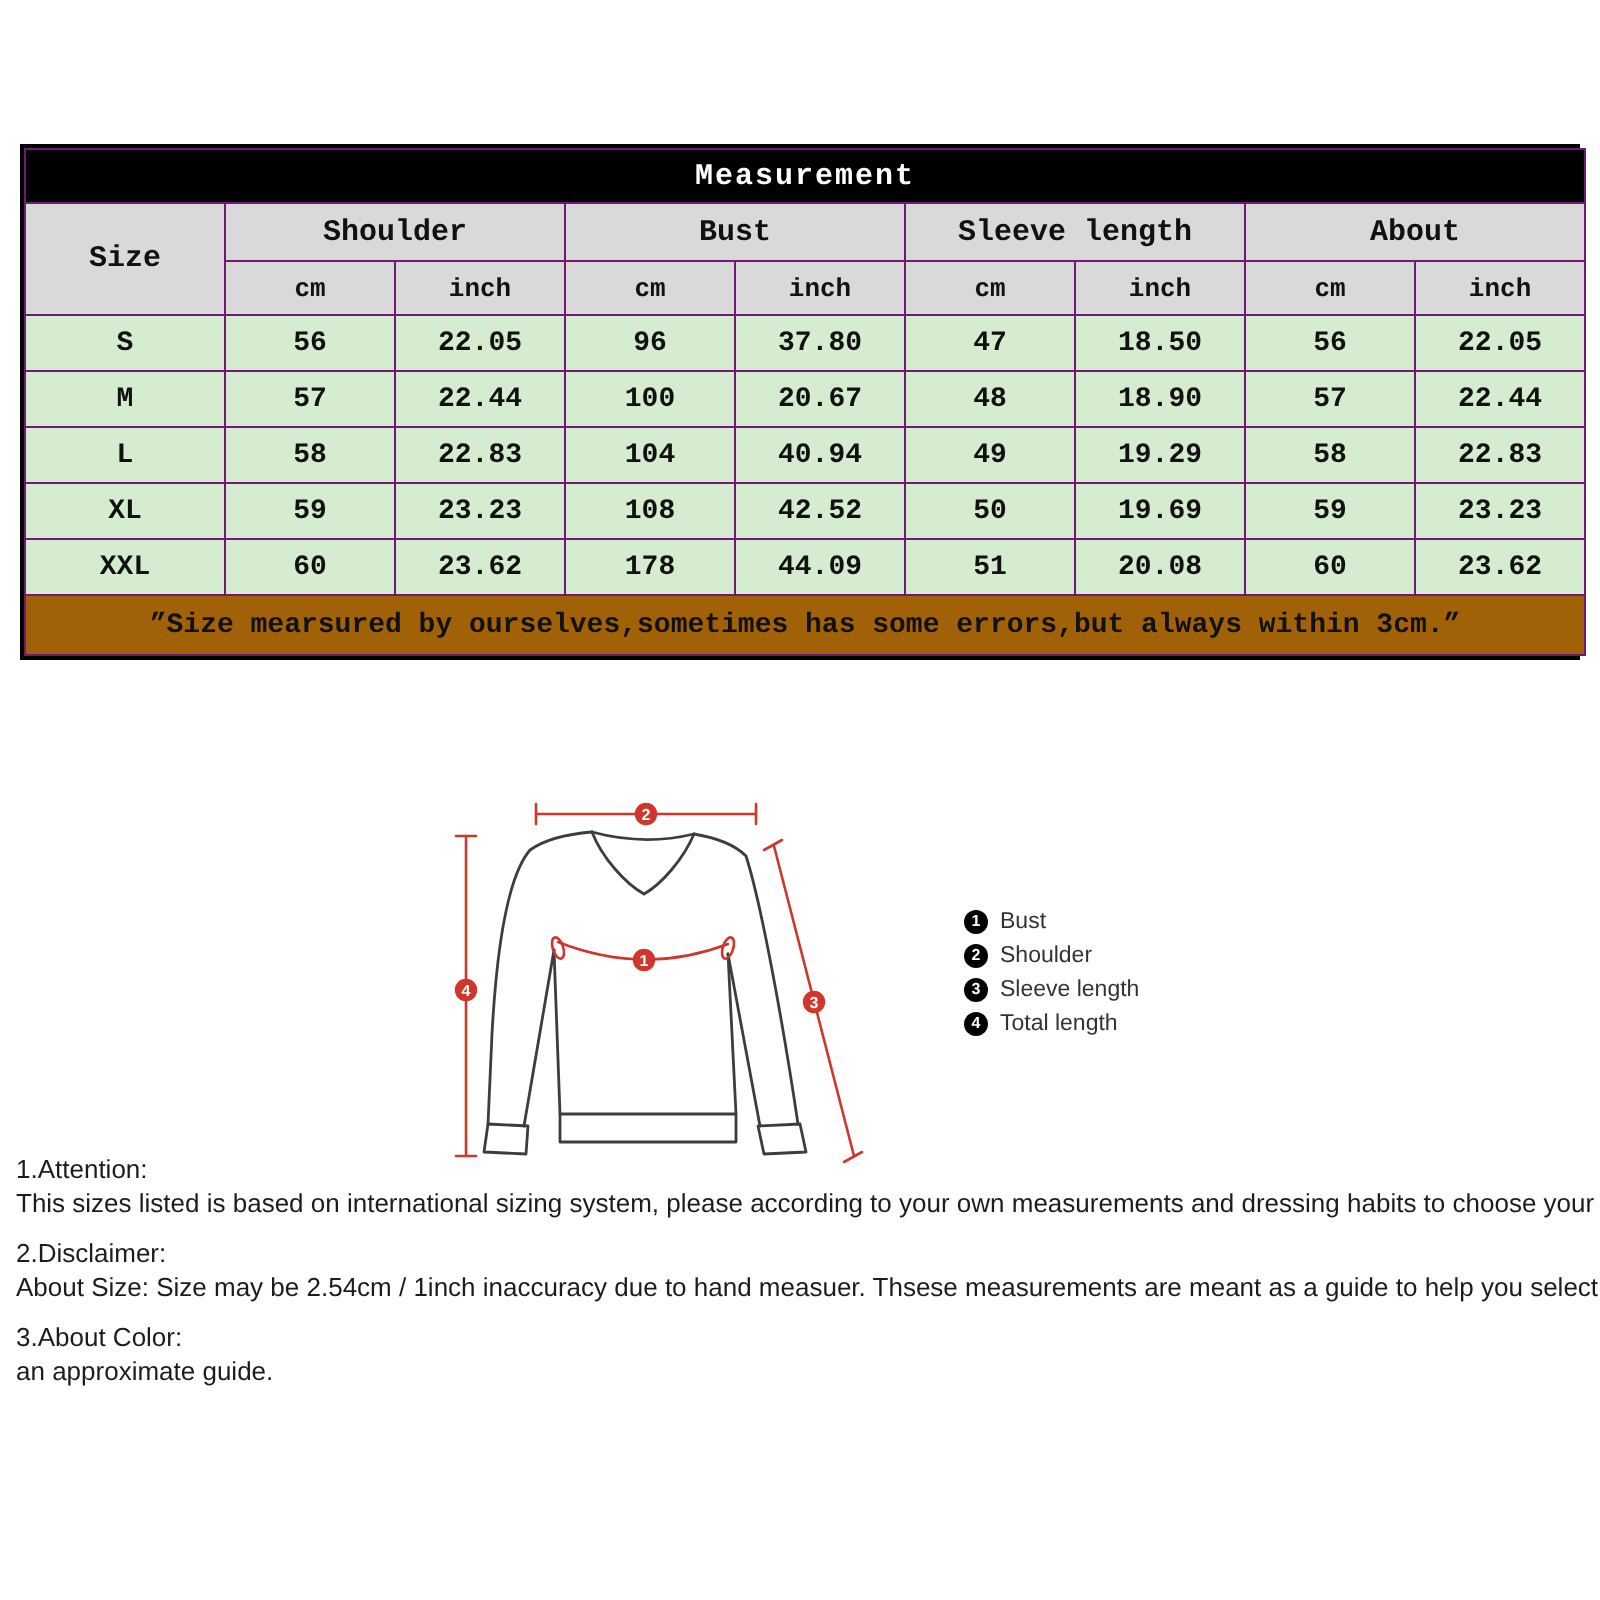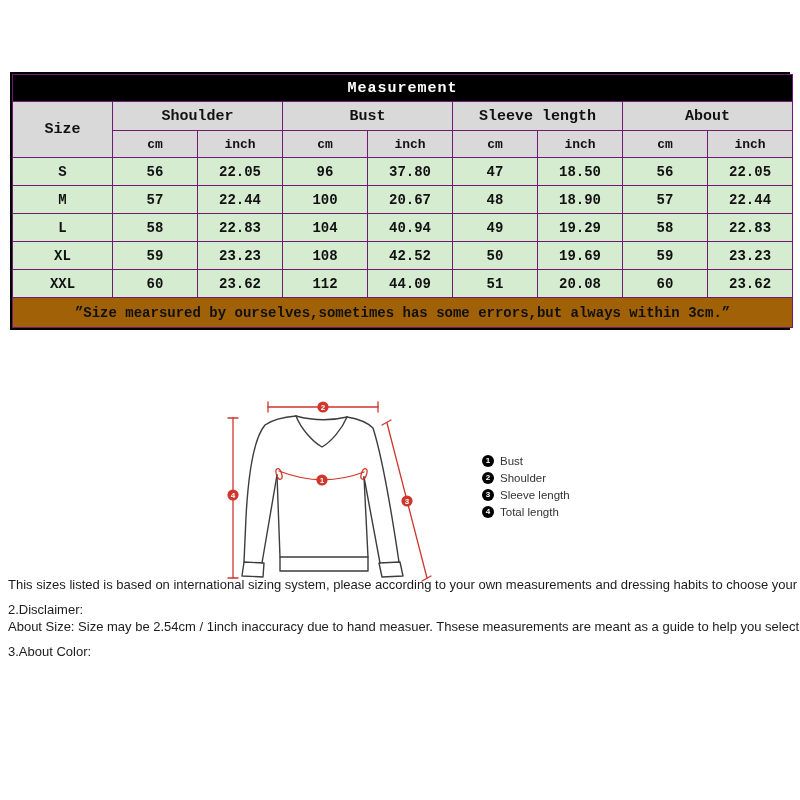--- a/index.html
+++ b/index.html
@@ -114,21 +114,21 @@
           <td>42.52</td>
           <td>50</td>
           <td>19.69</td>
           <td>59</td>
           <td>23.23</td>
         </tr>
         <tr class="data-row">
           <td>XXL</td>
           <td>60</td>
           <td>23.62</td>
-          <td>112</td>
+          <td>178</td>
           <td>44.09</td>
           <td>51</td>
           <td>20.08</td>
           <td>60</td>
           <td>23.62</td>
         </tr>
 
         <tr class="note-row">
           <td colspan="9">”Size mearsured by ourselves,sometimes has some errors,but always within 3cm.”</td>
         </tr>
@@ -204,21 +204,23 @@
       <span class="legend-dot">3</span>
       <span class="legend-label">Sleeve length</span>
     </div>
     <div class="legend-item">
       <span class="legend-dot">4</span>
       <span class="legend-label">Total length</span>
     </div>
   </div>
 
   <div class="notes">
+    <p class="sec-title">1.Attention:</p>
     <p>This sizes listed is based on international sizing system, please according to your own measurements and dressing habits to choose your suitable size.</p>
 
     <p class="sec-title">2.Disclaimer:</p>
     <p>About Size: Size may be 2.54cm / 1inch inaccuracy due to hand measuer. Thsese measurements are meant as a guide to help you select the correct size.</p>
 
     <p class="sec-title">3.About Color:</p>
+    <p>an approximate guide.</p>
   </div>
 
 </div>
 
 </body></html>

